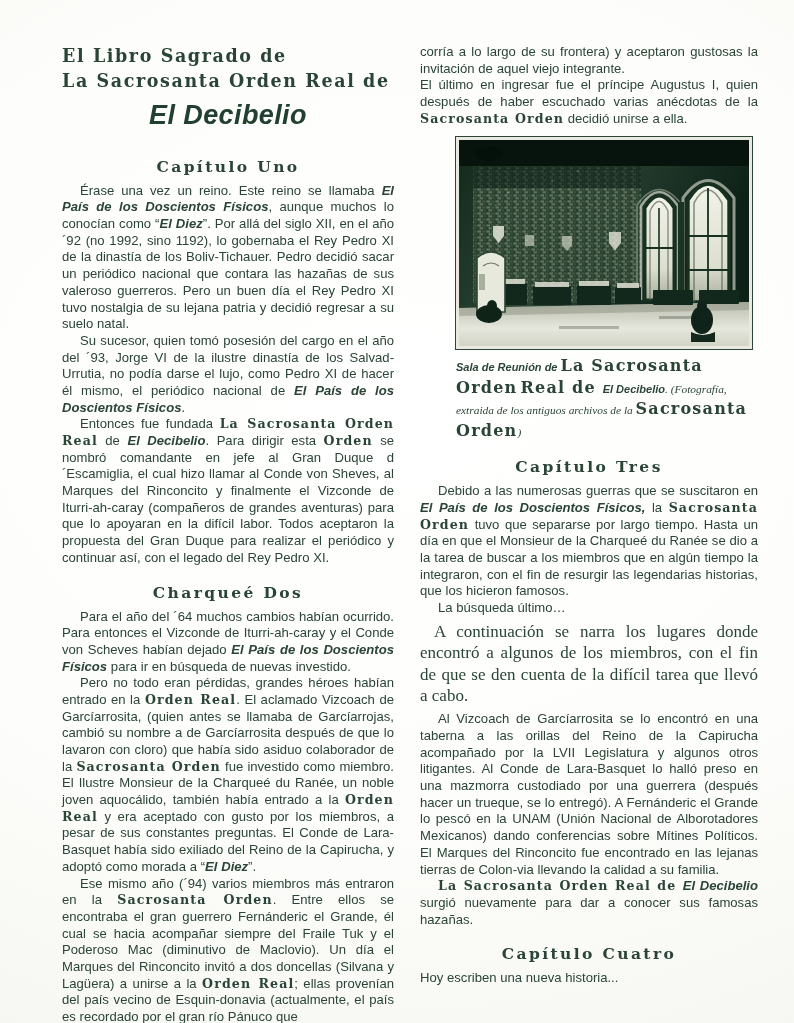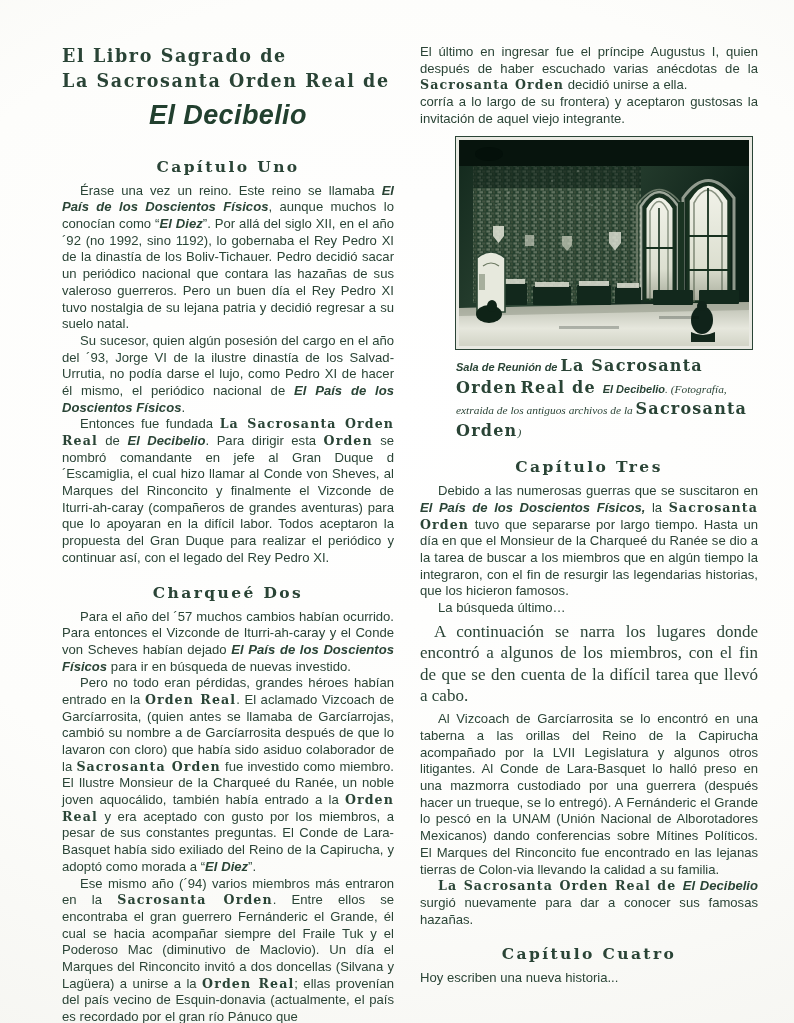--- a/index.html
+++ b/index.html
@@ -149,39 +149,39 @@
       <div>
         <div class="title-line gothic">El Libro Sagrado de</div>
         <div class="title-line gothic">La Sacrosanta Orden Real de</div>
         <div class="title-decibelio">El Decibelio</div>
       </div>
 
       <div class="chapter first">Capítulo Uno</div>
 
       <p class="body"><span>Érase una vez un reino. Este reino se llamaba </span><span class="b-i">El País de los Doscientos Físicos</span><span>, aunque muchos lo conocían como “</span><span class="b-i">El Diez</span><span>”. Por allá del siglo XII, en el año ´92 (no 1992, sino 1192), lo gobernaba el Rey Pedro XI de la dinastía de los Boliv-Tichauer. Pedro decidió sacar un periódico nacional que contara las hazañas de sus valeroso guerreros.  Pero un buen día el Rey Pedro XI tuvo nostalgia de su lejana patria y decidió regresar a su suelo natal.</span></p>
 
-      <p class="body"><span>Su sucesor, quien algún posesión del cargo en el año del ´93, Jorge VI de la ilustre dinastía de los Salvad-Urrutia, no podía darse el lujo, como Pedro XI de hacer él mismo, el periódico nacional de </span><span class="b-i">El País de los Doscientos Físicos</span><span>.</span></p>
+      <p class="body"><span>Su sucesor, quien tomó posesión del cargo en el año del ´93, Jorge VI de la ilustre dinastía de los Salvad-Urrutia, no podía darse el lujo, como Pedro XI de hacer él mismo, el periódico nacional de </span><span class="b-i">El País de los Doscientos Físicos</span><span>.</span></p>
 
       <p class="body"><span>Entonces fue fundada </span><span class="gt">La  Sacrosanta  Orden  Real</span><span> de  </span><span class="b-i">El Decibelio</span><span>. Para dirigir esta </span><span class="gt">Orden</span><span> se nombró comandante en jefe al Gran Duque d´Escamiglia, el cual hizo llamar al Conde von Sheves, al Marques del Rinconcito y finalmente el Vizconde de Iturri-ah-caray (compañeros de grandes aventuras) para que lo apoyaran en la difícil labor. Todos aceptaron la propuesta del Gran Duque para realizar el periódico y continuar así, con el legado del Rey Pedro XI.</span></p>
 
       <div class="chapter">Charqueé Dos</div>
 
-      <p class="body"><span>Para el año del ´57 muchos cambios habían ocurrido. Para entonces el Vizconde de Iturri-ah-caray y el Conde von Scheves habían dejado </span><span class="b-i">El País de los Doscientos Físicos</span><span> para ir en búsqueda de nuevas investido.</span></p>
+      <p class="body"><span>Para el año del ´64 muchos cambios habían ocurrido. Para entonces el Vizconde de Iturri-ah-caray y el Conde von Scheves habían dejado </span><span class="b-i">El País de los Doscientos Físicos</span><span> para ir en búsqueda de nuevas investido.</span></p>
 
       <p class="body"><span>Pero no todo eran pérdidas, grandes héroes habían entrado en la </span><span class="gt">Orden  Real</span><span>. El aclamado Vizcoach de Garcíarrosita, (quien antes se llamaba de Garcíarrojas, cambió su nombre a de Garcíarrosita después de que lo lavaron con cloro) que había sido asiduo colaborador de la </span><span class="gt">Sacrosanta  Orden</span><span> fue investido como miembro. El Ilustre Monsieur de la Charqueé du Ranée, un noble joven aquocálido, también había entrado a la </span><span class="gt">Orden  Real</span><span> y era aceptado con gusto por los miembros, a pesar de sus constantes preguntas. El Conde de Lara-Basquet había sido exiliado del Reino de la Capirucha, y adoptó como morada a “</span><span class="b-i">El Diez</span><span>”.</span></p>
 
       <p class="body"><span>Ese mismo año (´94) varios miembros más entraron en la </span><span class="gt">Sacrosanta  Orden</span><span>. Entre ellos se encontraba el gran guerrero Fernánderic el Grande, él cual se hacia acompañar siempre del Fraile Tuk y el Poderoso Mac (diminutivo de Maclovio). Un día el Marques del Rinconcito invitó a dos doncellas (Silvana y Lagüera) a unirse a la </span><span class="gt">Orden  Real</span><span>; ellas provenían del país vecino de Esquin-donavia (actualmente, el país es recordado por el gran río Pánuco que</span></p>
 
     </div>
 
     <div class="col col-right">
 
+      <p class="body noind">corría a lo largo de su frontera) y aceptaron gustosas la invitación de aquel viejo integrante.</p>
+
       <p class="body noind"><span>El último en ingresar fue el príncipe Augustus I, quien después de haber escuchado varias anécdotas de la </span><span class="gt">Sacrosanta  Orden</span><span> decidió unirse a ella.</span></p>
-
-      <p class="body noind">corría a lo largo de su frontera) y aceptaron gustosas la invitación de aquel viejo integrante.</p>
 
       <div class="photo-wrap">
         <div class="photo">
           <svg width="290" height="206" viewBox="0 0 290 206">
             <defs>
               <linearGradient id="flr" x1="0" y1="0" x2="0" y2="1">
                 <stop offset="0%" stop-color="#b9bcae"></stop>
                 <stop offset="60%" stop-color="#e6e7dd"></stop>
                 <stop offset="100%" stop-color="#d2d4c6"></stop>
               </linearGradient>

